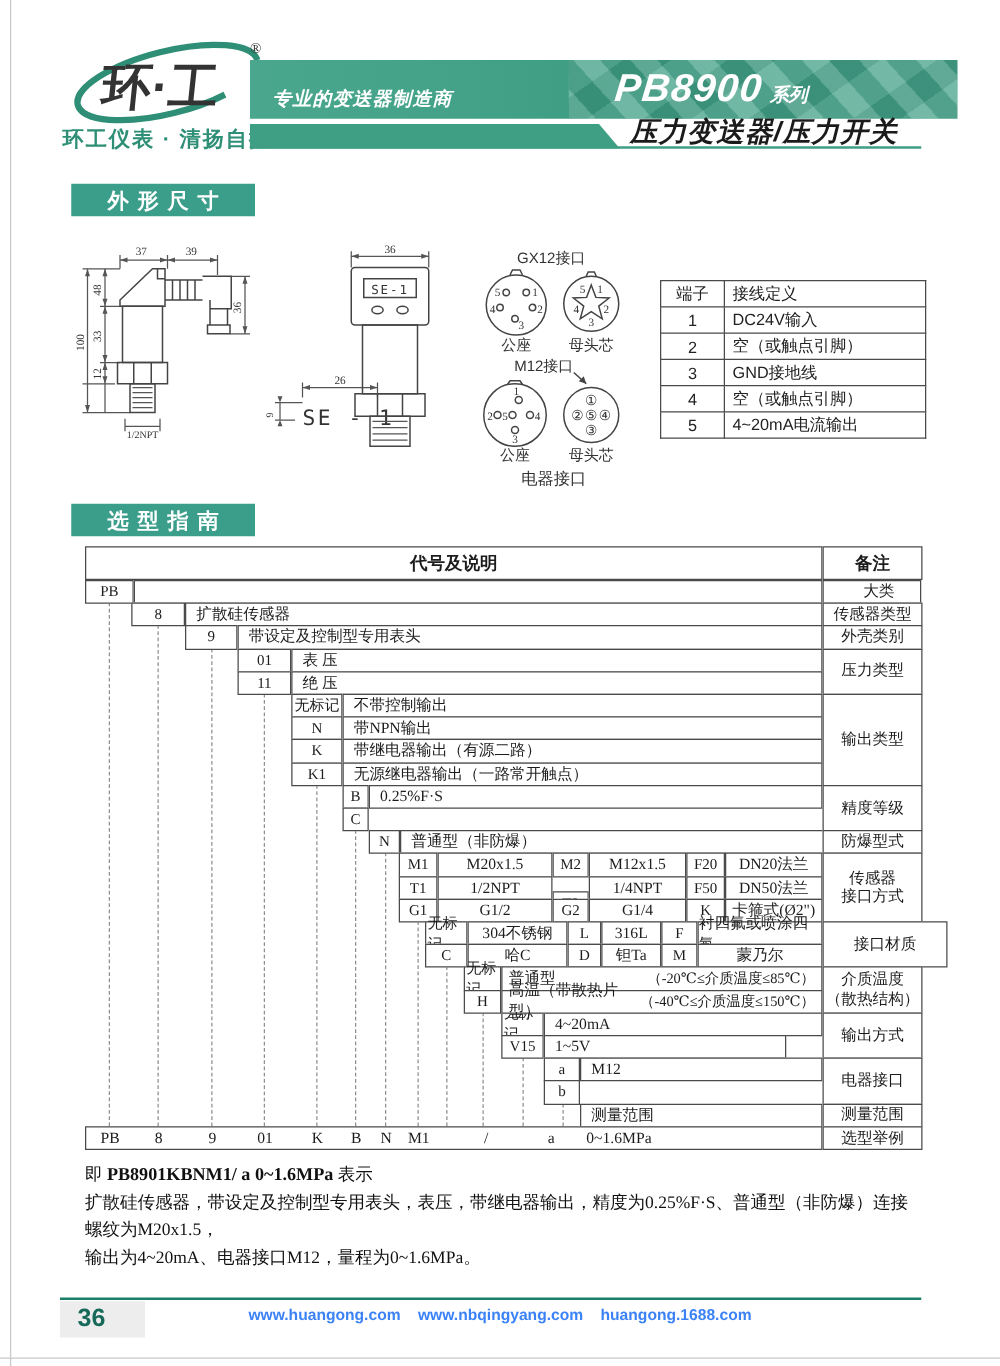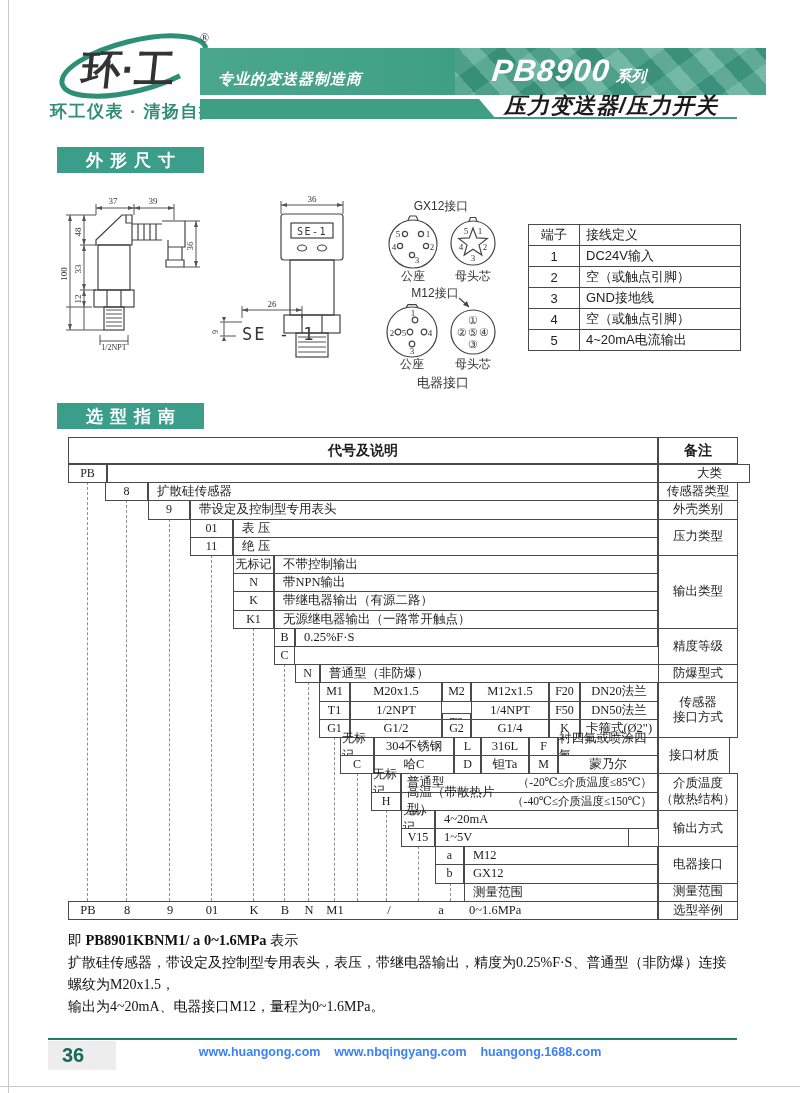--- a/index.html
+++ b/index.html
@@ -317,42 +317,41 @@
     <div class="cell val" style="left: 413px; top: 318.2px; width: 48px; height: 19.2px;">钽Ta</div>
     <div class="cell code" style="left: 461px; top: 318.2px; width: 29px; height: 19.2px;">M</div>
     <div class="cell val" style="left: 490px; top: 318.2px; width: 100px; height: 19.2px;">蒙乃尔</div>
     <div class="cell code" style="left: 333px; top: 372.8px; width: 34px; height: 19.2px;">无标记</div>
     <div class="cell desc" style="left: 367px; top: 372.8px; width: 223px; height: 19.2px;">4~20mA</div>
     <div class="cell code" style="left: 333px; top: 391px; width: 34px; height: 19.2px;">V15</div>
     <div class="cell desc" style="left: 367px; top: 391px; width: 194px; height: 19.2px;">1~5V</div>
     <div class="cell code" style="left: 367px; top: 409.2px; width: 29px; height: 19.2px;">a</div>
     <div class="cell desc" style="left: 396px; top: 409.2px; width: 194px; height: 19.2px;">M12</div>
     <div class="cell code" style="left: 367px; top: 427.4px; width: 29px; height: 19.2px;">b</div>
-    <div class="cell desc" style="left: 396px; top: 427.4px; width: 194px; height: 19.2px;">GX12</div>
     <div class="cell desc" style="left: 396px; top: 445.6px; width: 194px; height: 19.2px;">测量范围</div>
     <div class="cell code" style="left: 303px; top: 336.4px; width: 30px; height: 19.2px;">无标记</div>
     <div class="cell desc2" style="left: 333px; top: 336.4px; width: 257px; height: 19.2px;">
       <span>普通型</span>
       <span class="rng">（-20℃≤介质温度≤85℃）</span>
     </div>
     <div class="cell code" style="left: 303px; top: 354.6px; width: 30px; height: 19.2px;">H</div>
     <div class="cell desc2" style="left: 333px; top: 354.6px; width: 257px; height: 19.2px;">
       <span>高温（带散热片型）</span>
       <span class="rng">（-40℃≤介质温度≤150℃）</span>
     </div>
-    <div class="cell remark" style="left: 590px; top: 27px; width: 92px; height: 19.2px; padding-left: 11px;">大类</div>
+    <div class="cell remark" style="left: 590px; top: 27px; width: 79px; height: 19.2px; padding-left: 11px;">大类</div>
     <div class="cell remark" style="left: 590px; top: 45.2px; width: 80px; height: 19.2px;">传感器类型</div>
     <div class="cell remark" style="left: 590px; top: 63.4px; width: 80px; height: 19.2px;">外壳类别</div>
     <div class="cell remark" style="left: 590px; top: 81.6px; width: 80px; height: 37.4px;">压力类型</div>
     <div class="cell remark" style="left: 590px; top: 118px; width: 80px; height: 73.8px;">输出类型</div>
     <div class="cell remark" style="left: 590px; top: 190.8px; width: 80px; height: 37.4px;">精度等级</div>
     <div class="cell remark" style="left: 590px; top: 227.2px; width: 80px; height: 19.2px;">防爆型式</div>
     <div class="cell remark" style="left: 590px; top: 245.4px; width: 80px; height: 55.6px;">传感器
 接口方式</div>
-    <div class="cell remark" style="left: 590px; top: 300px; width: 72px; height: 37.4px;">接口材质</div>
+    <div class="cell remark" style="left: 590px; top: 300px; width: 100px; height: 37.4px;">接口材质</div>
     <div class="cell remark" style="left: 590px; top: 336.4px; width: 80px; height: 37.4px;">介质温度
 （散热结构）</div>
     <div class="cell remark" style="left: 590px; top: 372.8px; width: 80px; height: 37.4px;">输出方式</div>
     <div class="cell remark" style="left: 590px; top: 409.2px; width: 80px; height: 37.4px;">电器接口</div>
     <div class="cell remark" style="left: 590px; top: 445.6px; width: 80px; height: 19.2px;">测量范围</div>
     <div class="cell remark" style="left: 590px; top: 463.8px; width: 80px; height: 19.2px;">选型举例</div>
     <div class="cell " style="left: 0px; top: 463.8px; width: 590px; height: 19.2px; display: block;">
       <span class="ex-span" style="left: 19px; transform: translateX(-50%);">PB</span>
       <span class="ex-span" style="left: 58px; transform: translateX(-50%);">8</span>
       <span class="ex-span" style="left: 101px; transform: translateX(-50%);">9</span>

